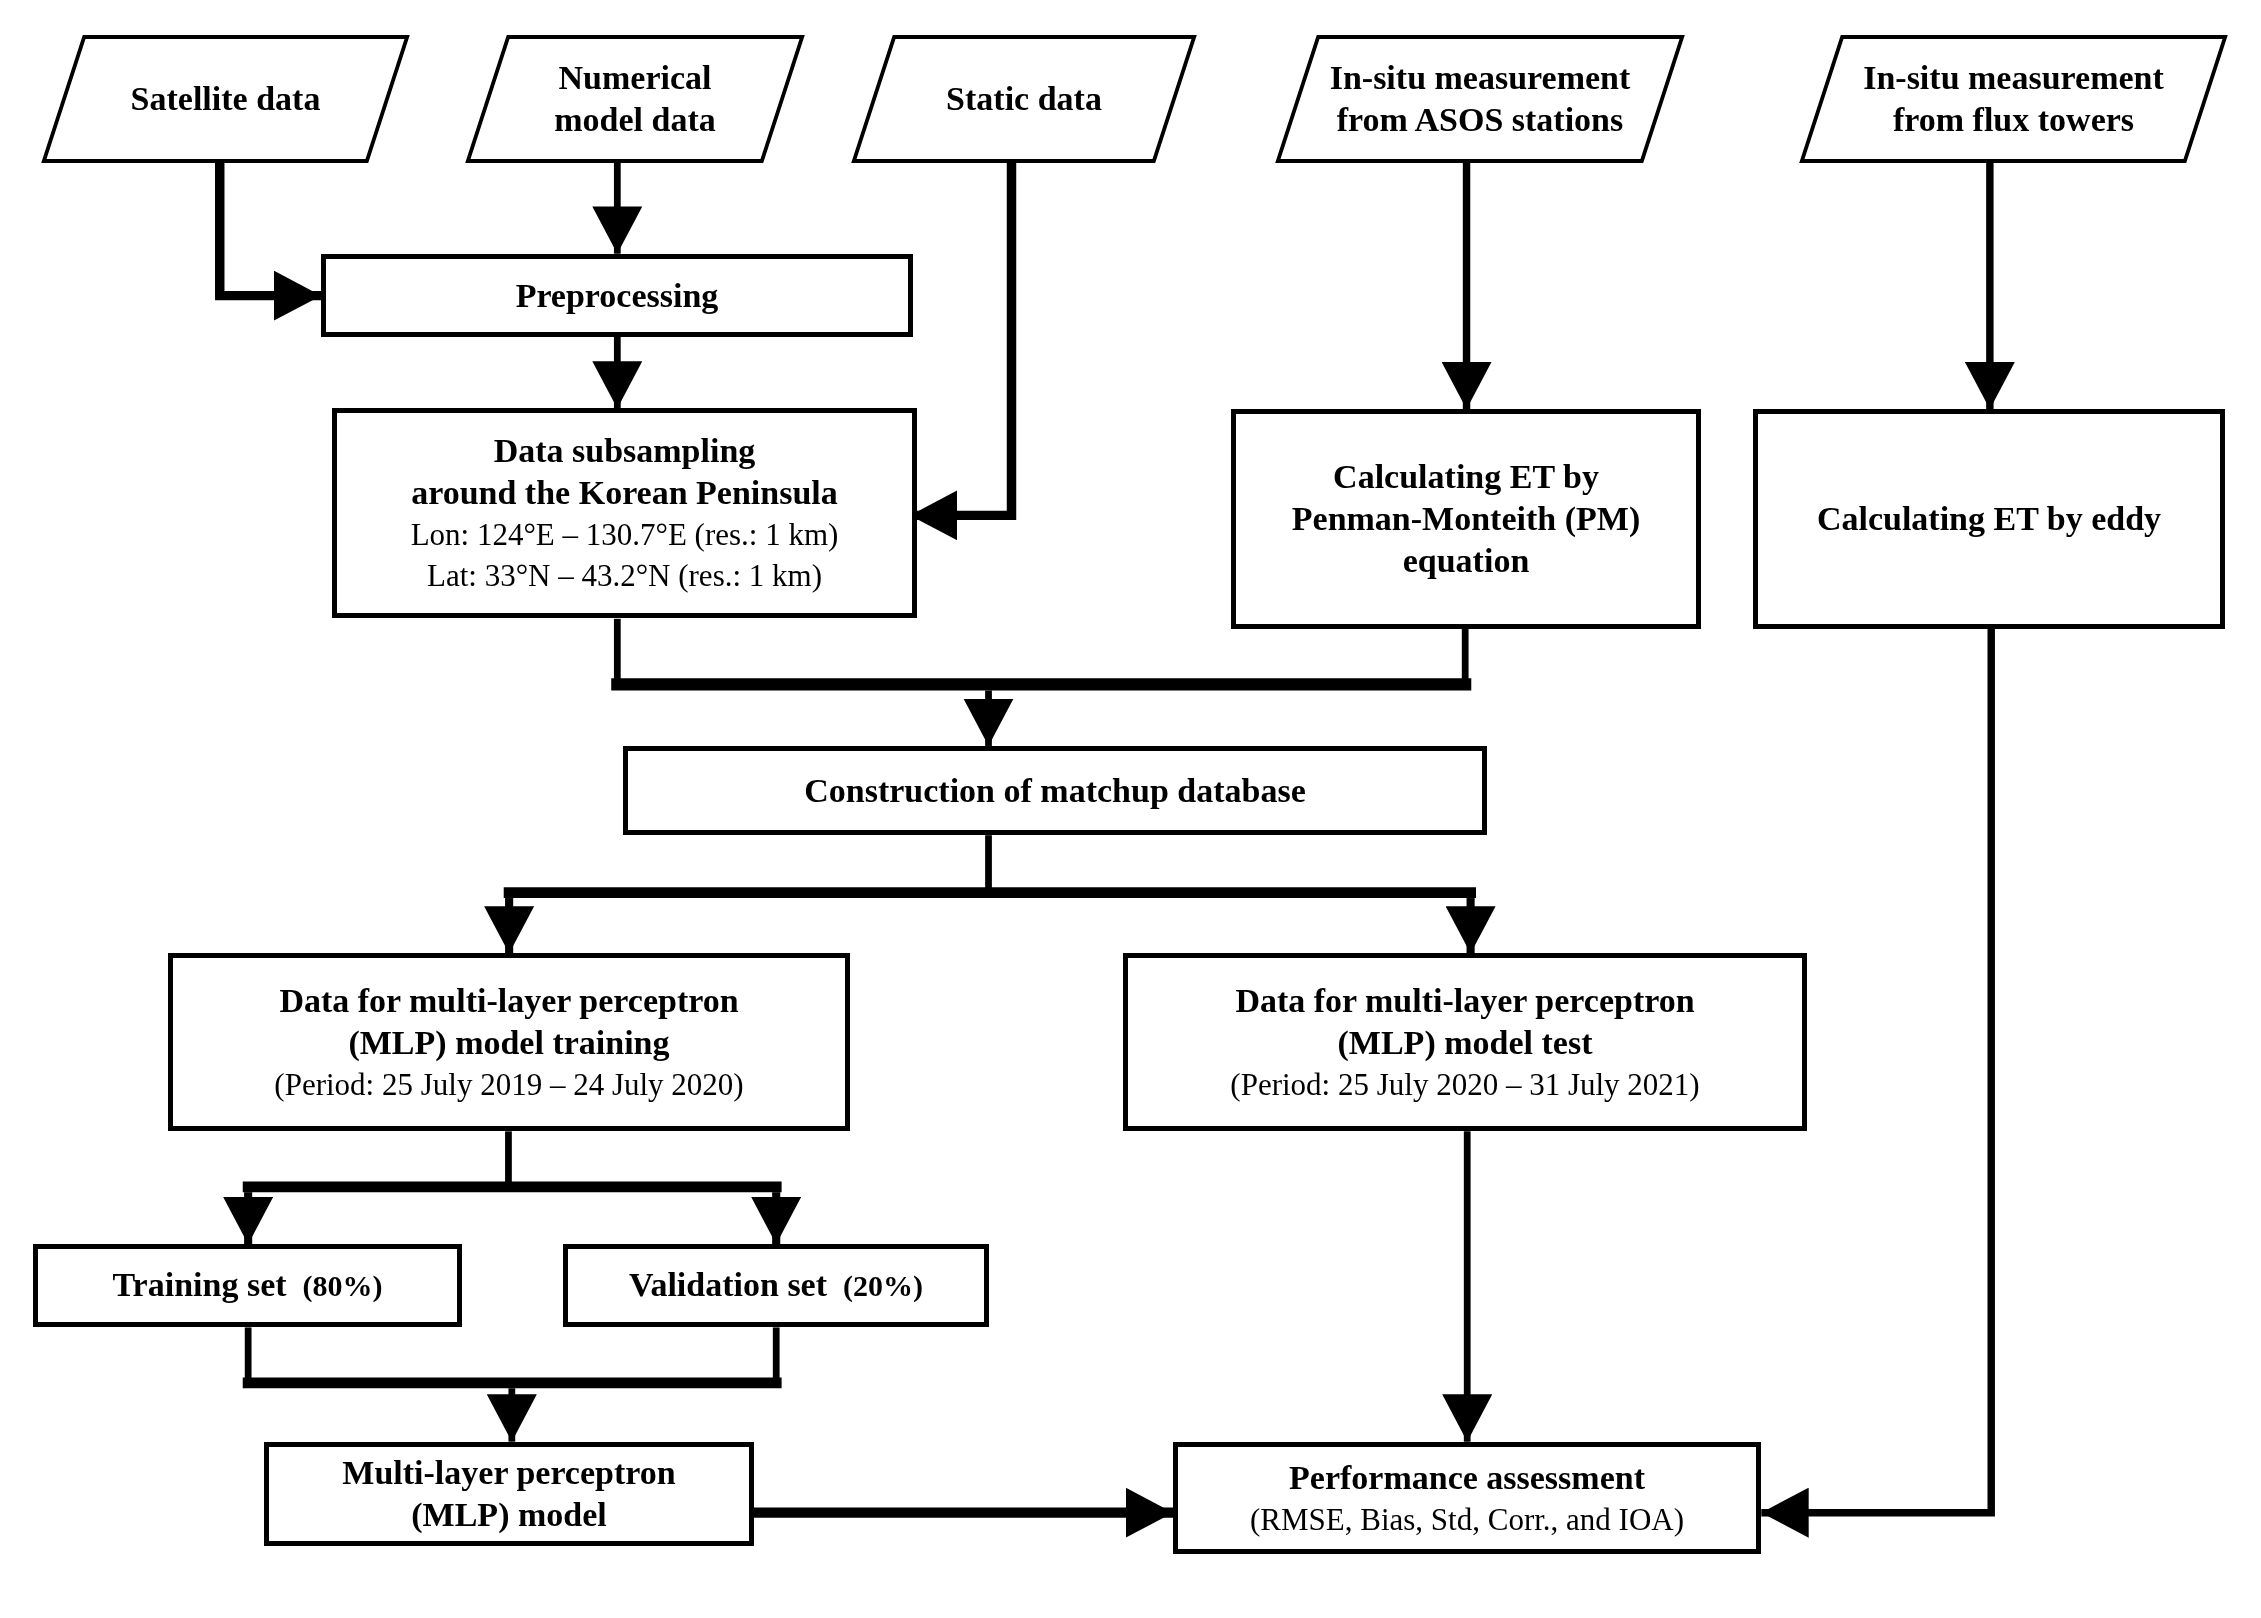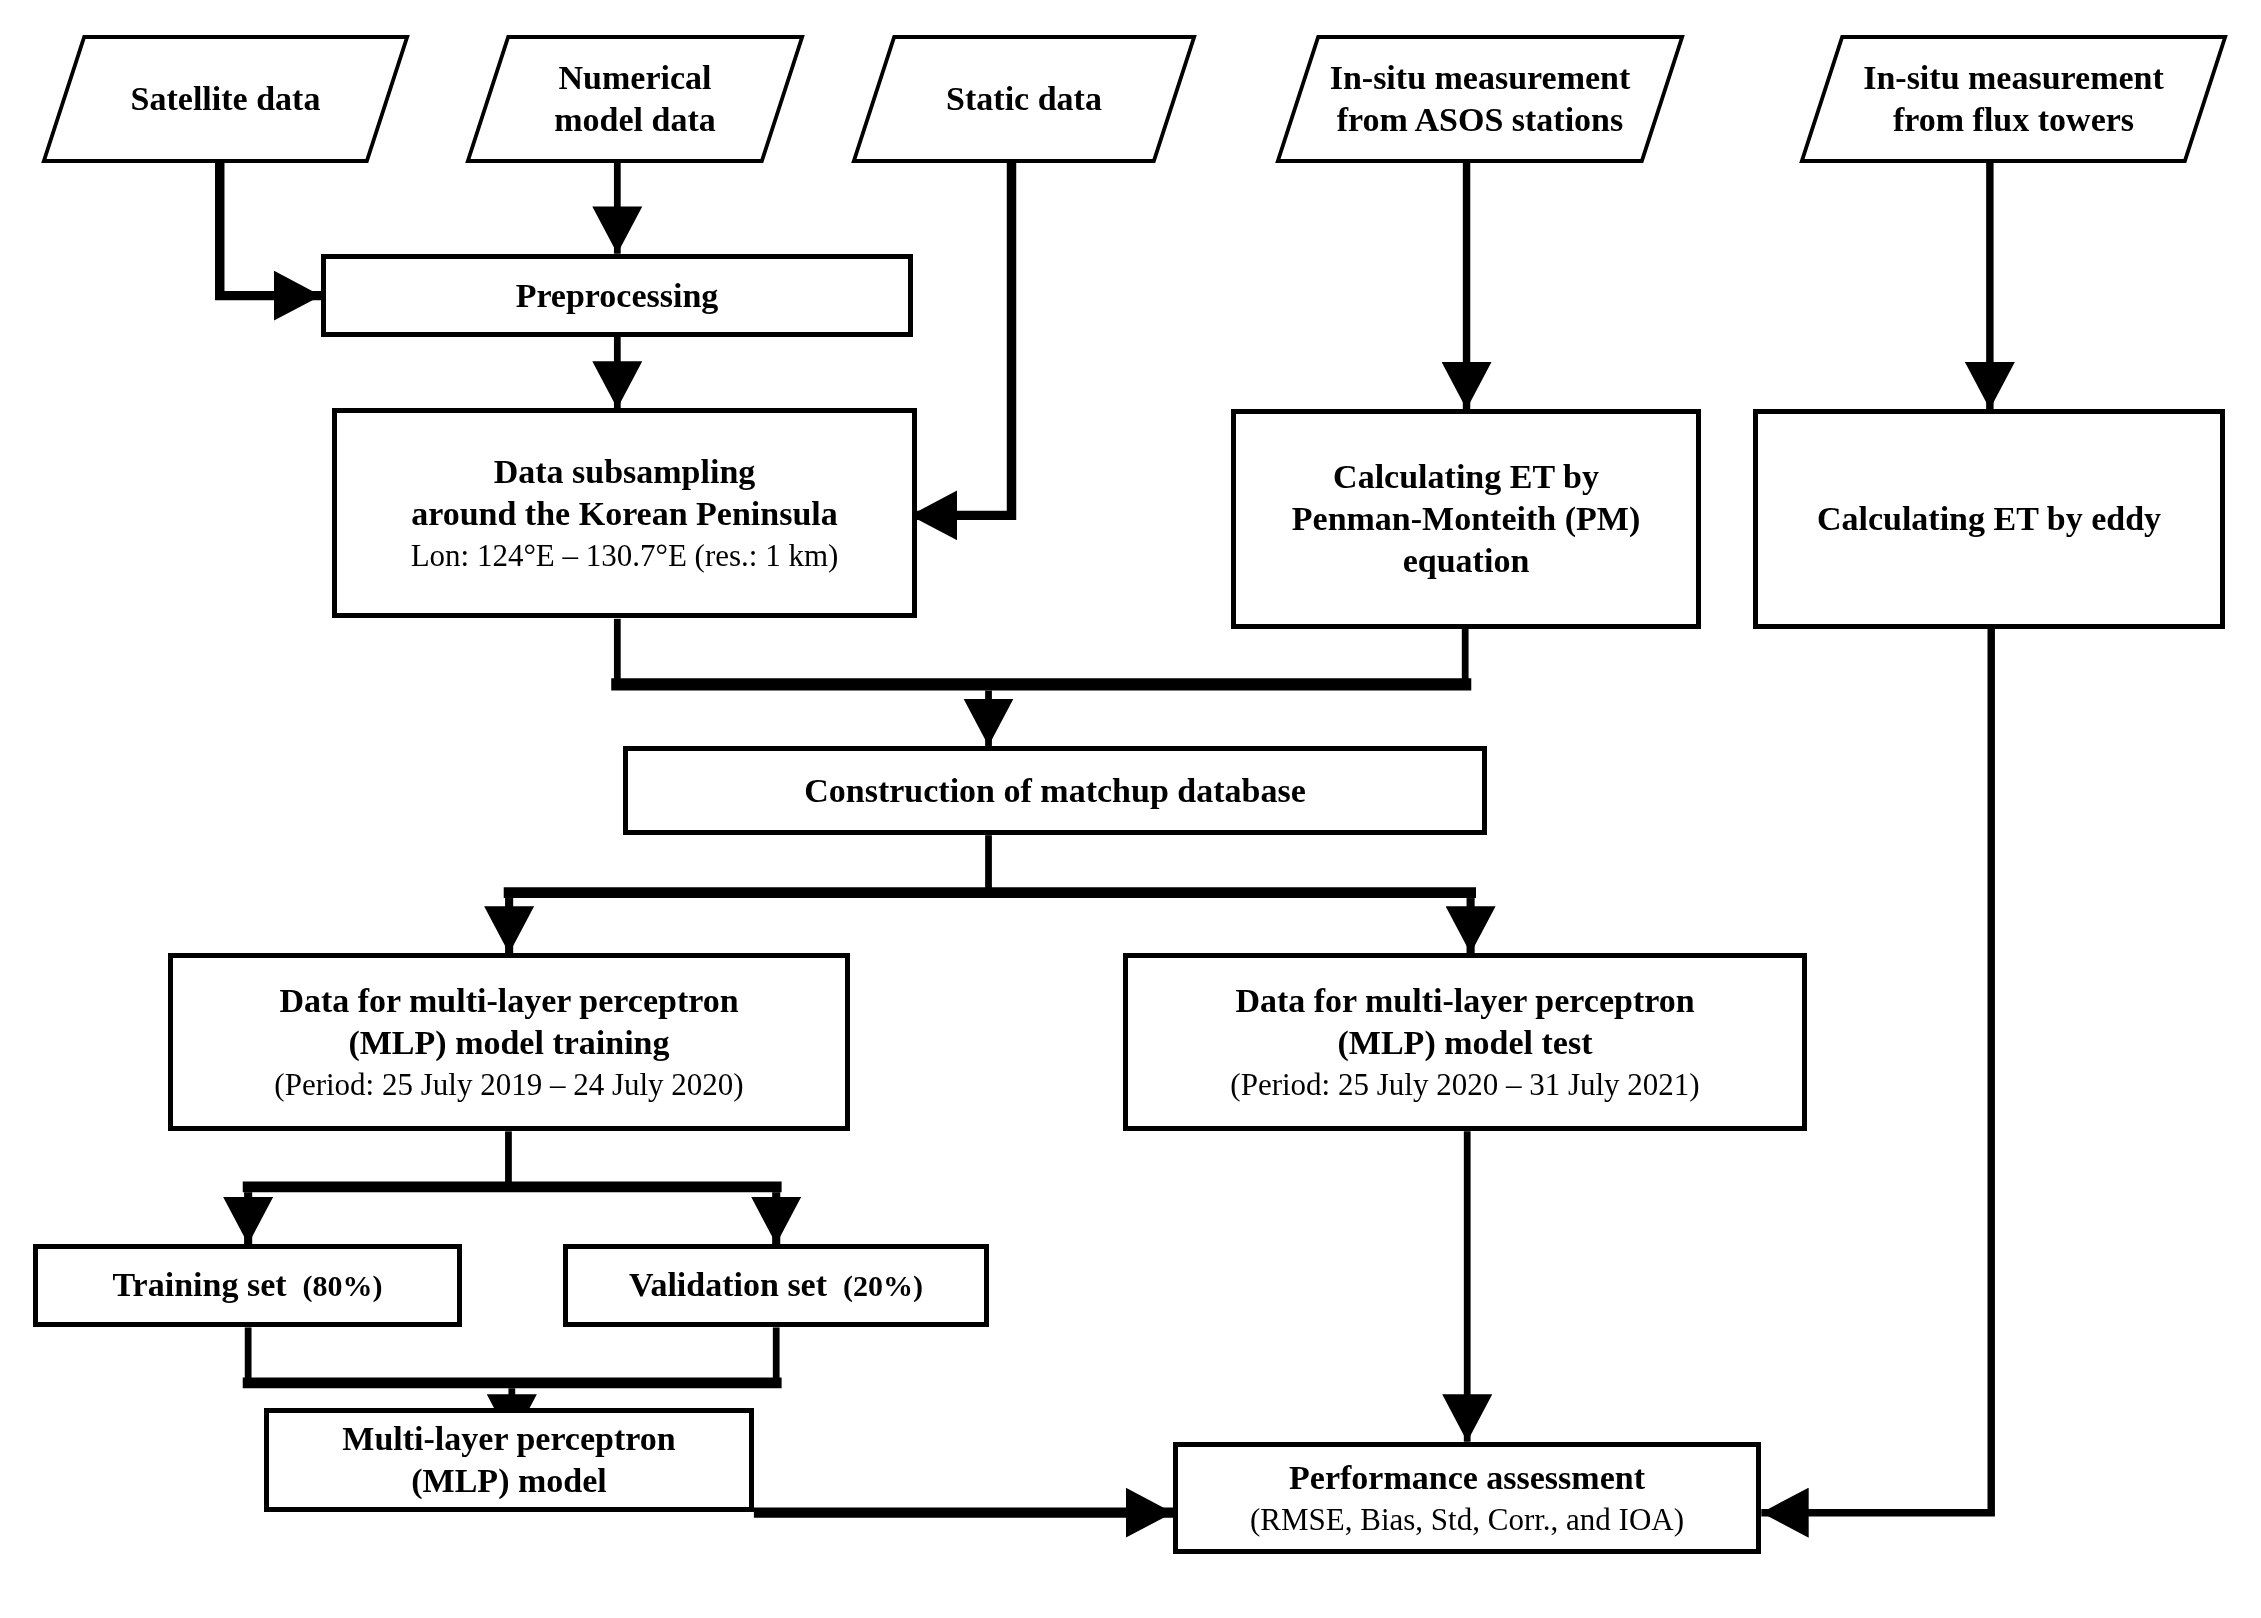--- a/index.html
+++ b/index.html
@@ -111,20 +111,21 @@
 </div>
 
 <div class="node" style="left:321px;top:254px;width:592px;height:83px">
   <div class="t">Preprocessing</div>
 </div>
 
 <div class="node" style="left:332px;top:408px;width:585px;height:210px">
   <div class="t">Data subsampling</div>
   <div class="t">around the Korean Peninsula</div>
   <div class="d">Lon: 124°E – 130.7°E (res.: 1 km)</div>
+  <div class="d">Lat: 33°N – 43.2°N (res.: 1 km)</div>
 </div>
 
 <div class="node" style="left:1231px;top:409px;width:470px;height:220px">
   <div class="t">Calculating ET by</div>
   <div class="t">Penman-Monteith (PM)</div>
   <div class="t">equation</div>
 </div>
 
 <div class="node" style="left:1753px;top:409px;width:472px;height:220px">
   <div class="t">Calculating ET by eddy</div>
@@ -151,21 +152,21 @@
     <span>Training set</span><span class="sub">(80%)</span>
   </div>
 </div>
 
 <div class="node" style="left:563px;top:1244px;width:426px;height:83px">
   <div class="t">
     <span>Validation set</span><span class="sub">(20%)</span>
   </div>
 </div>
 
-<div class="node" style="left:264px;top:1408px;width:490px;height:104px">
+<div class="node" style="left:264px;top:1442px;width:490px;height:104px">
   <div class="t">Multi-layer perceptron</div>
   <div class="t">(MLP) model</div>
 </div>
 
 <div class="node" style="left:1173px;top:1442px;width:588px;height:112px">
   <div class="t">Performance assessment</div>
   <div class="d">(RMSE, Bias, Std, Corr., and IOA)</div>
 </div>
 
 

